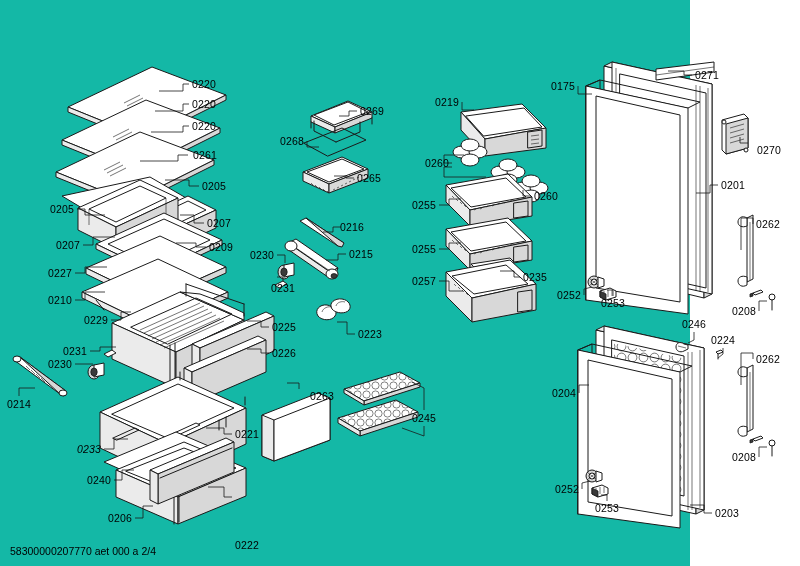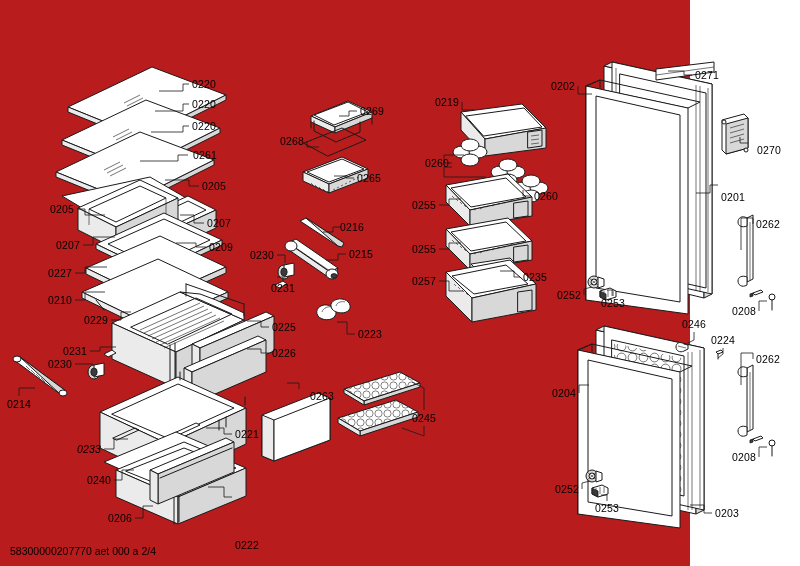--- a/index.html
+++ b/index.html
@@ -1,19 +1,19 @@
 <!DOCTYPE html>
 <html><head>
 <meta charset="utf-8">
 <title>Exploded Parts Diagram</title>
 <style>
   html,body{margin:0;padding:0;background:#fff;}
   body{width:800px;height:566px;overflow:hidden;
        font-family:"Liberation Sans", sans-serif;color:#000;}
-  #sheet{position:relative;width:690px;height:566px;background:#b91c1c;}
+  #sheet{position:relative;width:690px;height:566px;background:#14b8a6;}
   #art{position:absolute;left:0;top:0;}
   .lbl{position:absolute;font-family:"Liberation Sans",sans-serif;
        font-size:10.5px;color:#000;white-space:nowrap;letter-spacing:.2px;
        transform:translate(-50%,-50%);}
   #footer{position:absolute;left:10px;top:545px;font-size:10.5px;
           color:#000;white-space:nowrap;}
 </style>
 </head>
 <body>
 
@@ -575,24 +575,24 @@
       <div class="lbl" style="left: 370px; top: 334px;">0223</div>
       <div class="lbl" style="left: 299px; top: 396px; padding-left: 46px;">0263</div>
       <div class="lbl" style="left: 424px; top: 418px;">0245</div>
       <div class="lbl" style="left: 447px; top: 102px;">0219</div>
       <div class="lbl" style="left: 437px; top: 163px;">0260</div>
       <div class="lbl" style="left: 546px; top: 196px;">0260</div>
       <div class="lbl" style="left: 424px; top: 205px;">0255</div>
       <div class="lbl" style="left: 424px; top: 249px;">0255</div>
       <div class="lbl" style="left: 424px; top: 281px;">0257</div>
       <div class="lbl" style="left: 535px; top: 277px;">0235</div>
-      <div class="lbl" style="left: 563px; top: 86px;">0202</div>
+      <div class="lbl" style="left: 563px; top: 86px;">0175</div>
       <div class="lbl" style="left: 707px; top: 75px;">0271</div>
       <div class="lbl" style="left: 748px; top: 150px; padding-left: 42px;">0270</div>
-      <div class="lbl" style="left: 733px; top: 185px; margin-top: 12px;">0201</div>
+      <div class="lbl" style="left: 733px; top: 185px;">0201</div>
       <div class="lbl" style="left: 768px; top: 224px;">0262</div>
       <div class="lbl" style="left: 744px; top: 311px;">0208</div>
       <div class="lbl" style="left: 569px; top: 295px;">0252</div>
       <div class="lbl" style="left: 613px; top: 303px;">0253</div>
       <div class="lbl" style="left: 564px; top: 393px;">0204</div>
       <div class="lbl" style="left: 694px; top: 324px;">0246</div>
       <div class="lbl" style="left: 723px; top: 340px;">0224</div>
       <div class="lbl" style="left: 768px; top: 359px;">0262</div>
       <div class="lbl" style="left: 744px; top: 457px;">0208</div>
       <div class="lbl" style="left: 567px; top: 489px;">0252</div>

